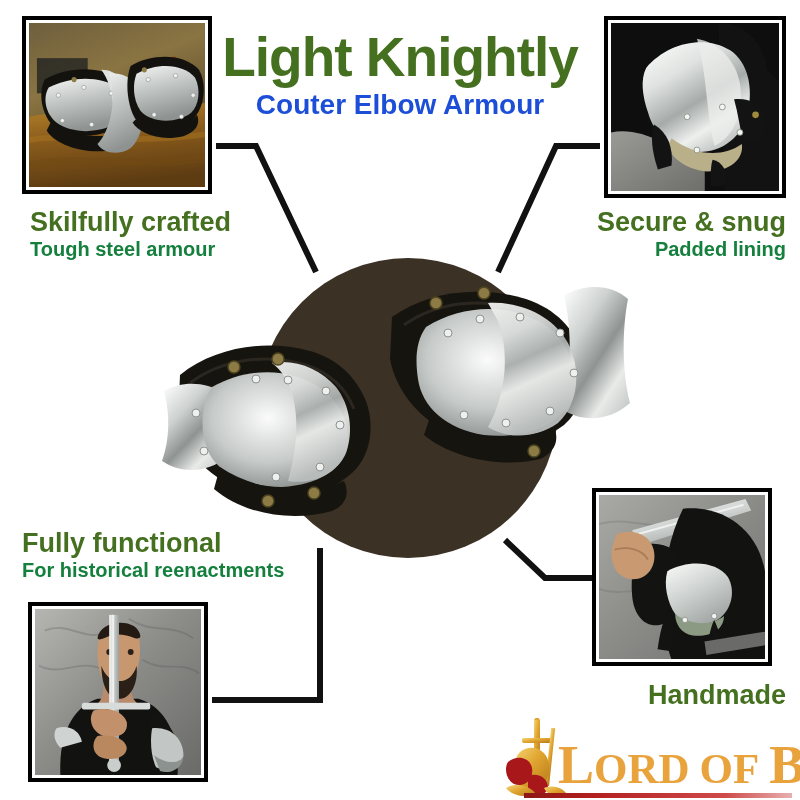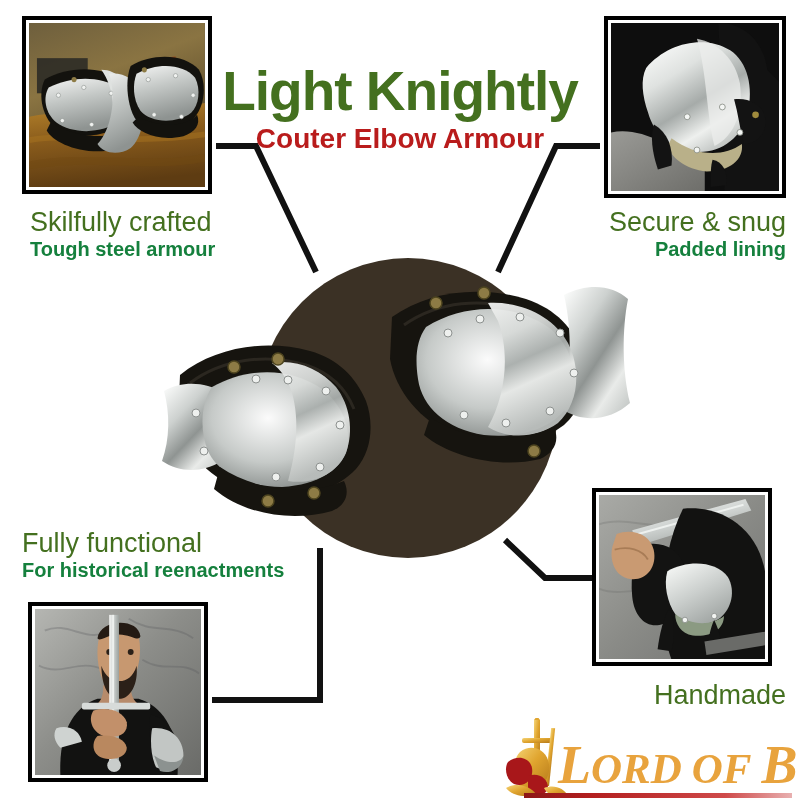--- a/index.html
+++ b/index.html
@@ -8,27 +8,27 @@
 
   
   .connector{position:absolute;left:0;top:0;width:800px;height:800px;pointer-events:none;}
 
   
   .photo{position:absolute;background:#000;padding:4px;box-sizing:border-box;}
   .photo .inner{width:100%;height:100%;background:#fff;padding:3px;box-sizing:border-box;}
   .photo .pic{width:100%;height:100%;position:relative;overflow:hidden;background:#555;}
 
   
-  .headline{position:absolute;text-align:center;margin-top:34px;}
+  .headline{position:absolute;text-align:center;}
   .h-main{font-size:55px;font-weight:bold;color:#44701f;line-height:1.0;letter-spacing:-1px;white-space:nowrap;}
-  .h-sub{font-size:28px;font-weight:bold;color:#b91c1c;line-height:1.15;margin-top:4px;white-space:nowrap;}
+  .h-sub{font-size:28px;font-weight:bold;color:#1d4ed8;line-height:1.15;margin-top:4px;white-space:nowrap;}
 
   
   .caption{position:absolute;}
-  .cap-title{font-size:27px;font-weight:normal;color:#44701f;line-height:1.12;white-space:nowrap;}
+  .cap-title{font-size:27px;font-weight:bold;color:#44701f;line-height:1.12;white-space:nowrap;}
   .cap-sub{font-size:20px;font-weight:bold;color:#15803d;line-height:1.2;white-space:nowrap;}
   .align-left{text-align:left;}
   .align-right{text-align:right;}
 
   
   .circle{position:absolute;border-radius:50%;background:#3b3125;}
 
   
   .logo{position:absolute;}
   .logo-text{font-family:"Liberation Serif",serif;font-size:43px;font-weight:bold;color:#e8a33d;
@@ -402,21 +402,21 @@
           <path d="M108,150 L170,140 L170,154 L110,164 Z" fill="#6a6b68"></path>
         </svg>
       </div>
     </div>
   </div>
 
   <div class="caption align-right" style="right:14px;top:680px;text-align:right;">
     <div class="cap-title">Handmade</div>
   </div>
 
-  <div class="logo" style="left:500px;top:722px;width:292px;font-style:italic;">
+  <div class="logo" style="left:500px;top:722px;width:292px;">
     <div style="position:relative;height:78px;">
 
       <svg style="position:absolute;left:0;top:-4px;width:78px;height:82px;" viewBox="0 0 78 82">
         <defs>
           <linearGradient id="goldG" x1="0" y1="0" x2="1" y2="1">
             <stop offset="0%" stop-color="#f5d477"></stop>
             <stop offset="45%" stop-color="#e0a52f"></stop>
             <stop offset="100%" stop-color="#b4781a"></stop>
           </linearGradient>
         </defs>

